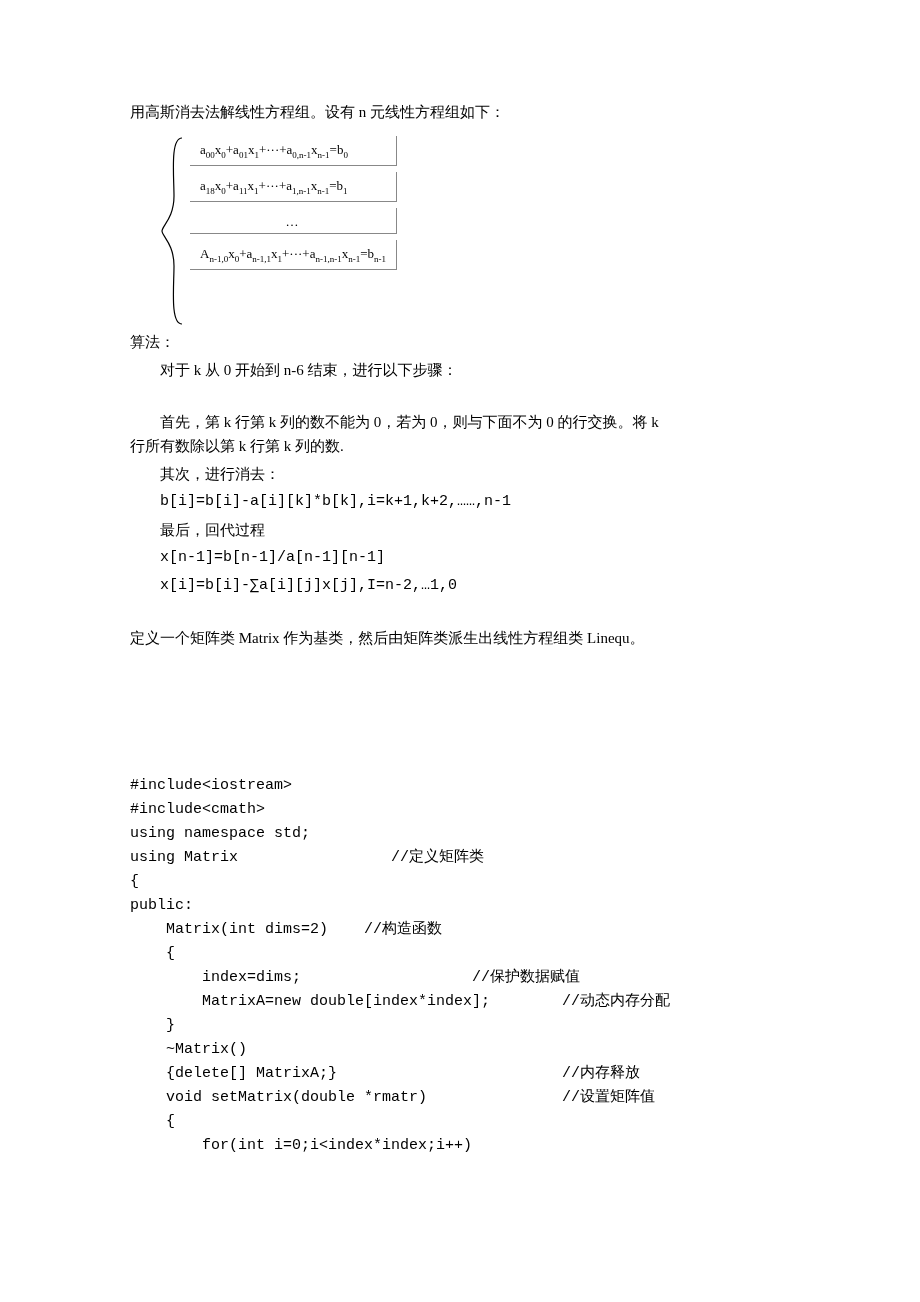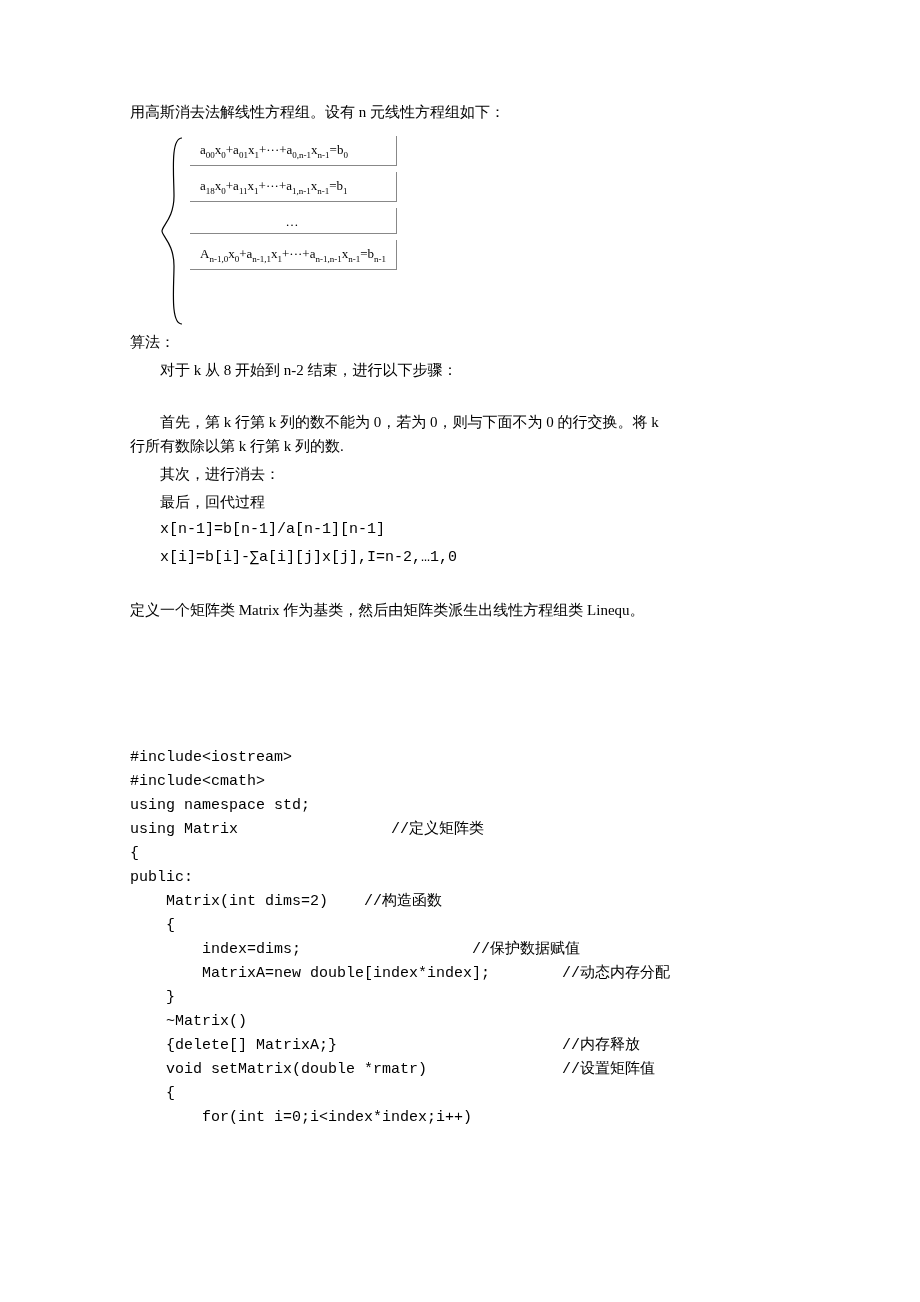--- a/index.html
+++ b/index.html
@@ -90,24 +90,25 @@
     </div>
     <div class="eq-rows">
       <div class="eq-row">a<sub>00</sub>x<sub>0</sub>+a<sub>01</sub>x<sub>1</sub>+···+a<sub>0,n-1</sub>x<sub>n-1</sub>=b<sub>0</sub></div>
       <div class="eq-row">a<sub>18</sub>x<sub>0</sub>+a<sub>11</sub>x<sub>1</sub>+···+a<sub>1,n-1</sub>x<sub>n-1</sub>=b<sub>1</sub></div>
       <div class="eq-row dots">…</div>
       <div class="eq-row">A<sub>n-1,0</sub>x<sub>0</sub>+a<sub>n-1,1</sub>x<sub>1</sub>+···+a<sub>n-1,n-1</sub>x<sub>n-1</sub>=b<sub>n-1</sub></div>
     </div>
   </div>
 
   <p class="para">算法：</p>
-  <p class="para indent">对于 k 从 8 开始到 n-2 结束，进行以下步骤：</p>
+  <p class="para indent">对于 k 从 0 开始到 n-6 结束，进行以下步骤：</p>
   <br>
   <p class="para indent" style="text-indent:2em;">首先，第 k 行第 k 列的数不能为 0，若为 0，则与下面不为 0 的行交换。将 k 行所有数除以第 k 行第 k 列的数.</p>
   <p class="para indent">其次，进行消去：</p>
+  <p class="para indent mono">b[i]=b[i]-a[i][k]*b[k],i=k+1,k+2,……,n-1</p>
   <p class="para indent">最后，回代过程</p>
   <p class="para indent mono">x[n-1]=b[n-1]/a[n-1][n-1]</p>
   <p class="para indent mono">x[i]=b[i]-∑a[i][j]x[j],I=n-2,…1,0</p>
 
   <br>
   <p class="para">定义一个矩阵类 Matrix 作为基类，然后由矩阵类派生出线性方程组类 Linequ。</p>
 
   <div style="height:90px"></div>
 
   <div class="code-block">

